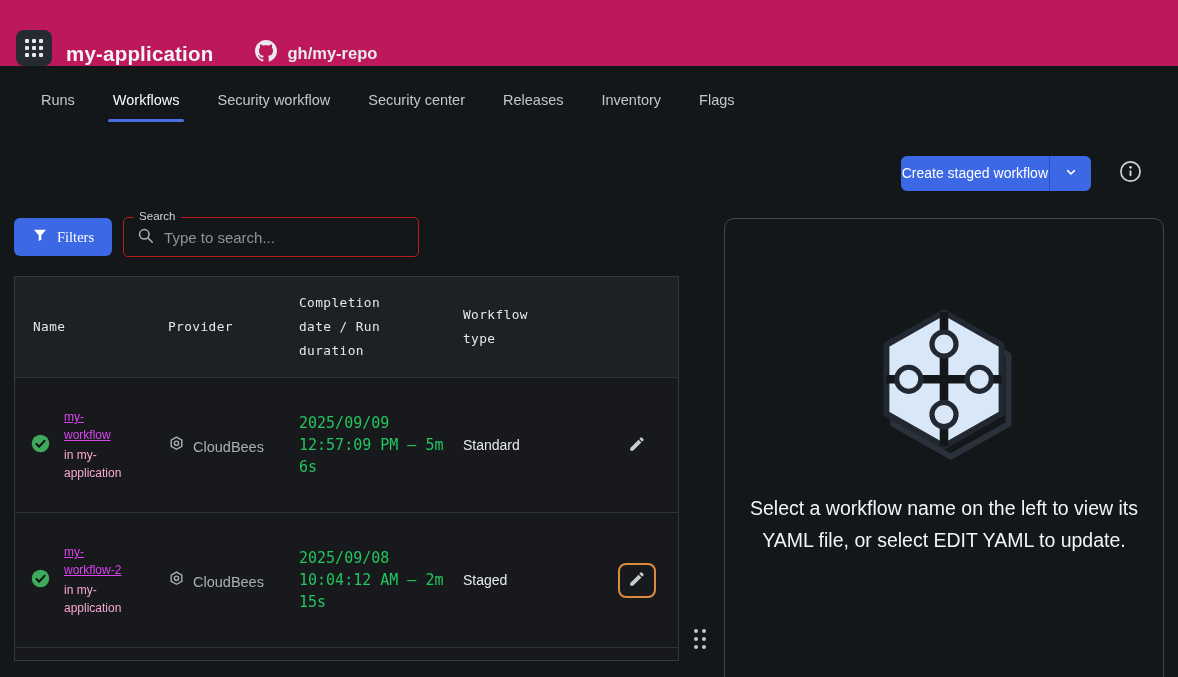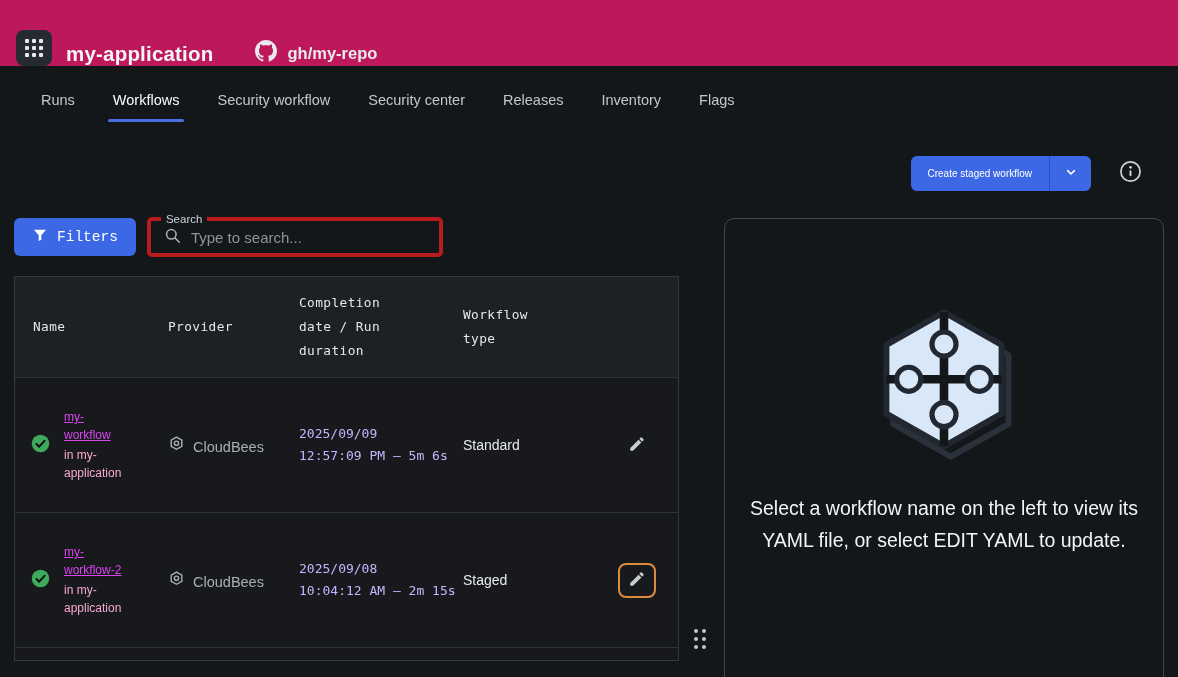--- a/index.html
+++ b/index.html
@@ -35,41 +35,41 @@
   .tab.active::after {
     content:""; position:absolute; left:10px; right:10px; bottom:0;
     height:3px; border-radius:2px; background:#4a6ee0;
   }
 
   
   .actionbar { height:80px; display:flex; align-items:center; justify-content:flex-end; padding-right:36px; gap:28px; }
   .split-btn { display:flex; height:35px; border-radius:6px; overflow:hidden; }
   .split-main {
     background:#3c68e6; color:#fff; border:none; font-family:inherit;
-    font-size:10px; font-weight:500; padding:0 17px; cursor:pointer;
+    font-size:14px; font-weight:500; padding:0 1px; cursor:pointer;
   }
   .split-caret {
     width:42px; background:#3c68e6; border:none; border-left:1px solid #2a4fc0;
     display:grid; place-items:center; cursor:pointer;
   }
   .info-btn { background:none; border:none; cursor:pointer; display:grid; place-items:center; }
 
   
   .main { position:relative; height:464px; }
   .left { position:absolute; left:14px; top:4px; width:665px; }
 
   .toolbar { display:flex; gap:11px; margin-bottom:19px; align-items:flex-start; }
   .filters-btn {
     height:38px; margin-top:1px; padding:0 18px; border:none; border-radius:6px;
-    background:#3c68e6; color:#fff; font-family:Liberation Mono, monospace; font-size:14.5px; font-weight:500;
+    background:#3c68e6; color:#fff; font-family:Liberation Serif, serif; font-size:14.5px; font-weight:500;
     display:flex; align-items:center; gap:9px; cursor:pointer;
   }
   .search-box {
     position:relative; width:296px; height:40px;
-    border:4px solid #b91c1c; border-radius:5px;
+    border:1px solid #b91c1c; border-radius:5px;
     display:flex; align-items:center; gap:9px; padding:0 12px;
   }
   .search-box label {
     position:absolute; top:-8px; left:10px; font-size:11.5px; color:#ced2d6;
     background:#14171a; padding:0 5px;
   }
   .search-box input {
     flex:1; background:transparent; border:none; outline:none;
     color:#e8eaed; font-family:inherit; font-size:15px;
   }
@@ -90,21 +90,21 @@
   .th-wrap2 { display:inline-block; width:74px; }
   .trow { min-height:135px; background:#17191d; border-top:1px solid #2e3238; }
   .cell-name { display:flex; align-items:center; gap:13px; padding-left:15px; }
   .name-stack { display:flex; flex-direction:column; gap:3px; }
   .wf-link {
     color:#d946ef; font-size:12px; text-decoration:underline; line-height:1.5;
     display:inline-block; width:66px; cursor:pointer;
   }
   .wf-scope { font-size:12px; color:#f9a8d4; line-height:1.45; display:inline-block; width:62px; }
   .cell-provider { display:flex; align-items:flex-end; gap:8px; color:#a9afb5; font-size:14.5px; }
-  .cell-date { font-family:"DejaVu Sans Mono", monospace; font-size:13px; color:#c4b5fd; line-height:22px; }
+  .cell-date { font-family:"DejaVu Sans Mono", monospace; font-size:15px; color:#22c55e; line-height:22px; }
   .cell-type { font-size:14px; color:#e8eaed; }
   .cell-edit { display:flex; justify-content:center; }
   .edit-btn { background:none; border:none; padding:6px; cursor:pointer; display:grid; place-items:center; }
   .edit-btn.focused { border:2.5px solid #dd8a3c; border-radius:8px; padding:5px 8px; }
   .tfoot-partial { height:13px; border-top:1px solid #2e3238; background:#17191d; }
 
   
   .grip {
     position:absolute; left:692px; top:414px; cursor:col-resize;
     display:grid; grid-template-columns:repeat(2,4px); grid-auto-rows:4px; gap:4px;

